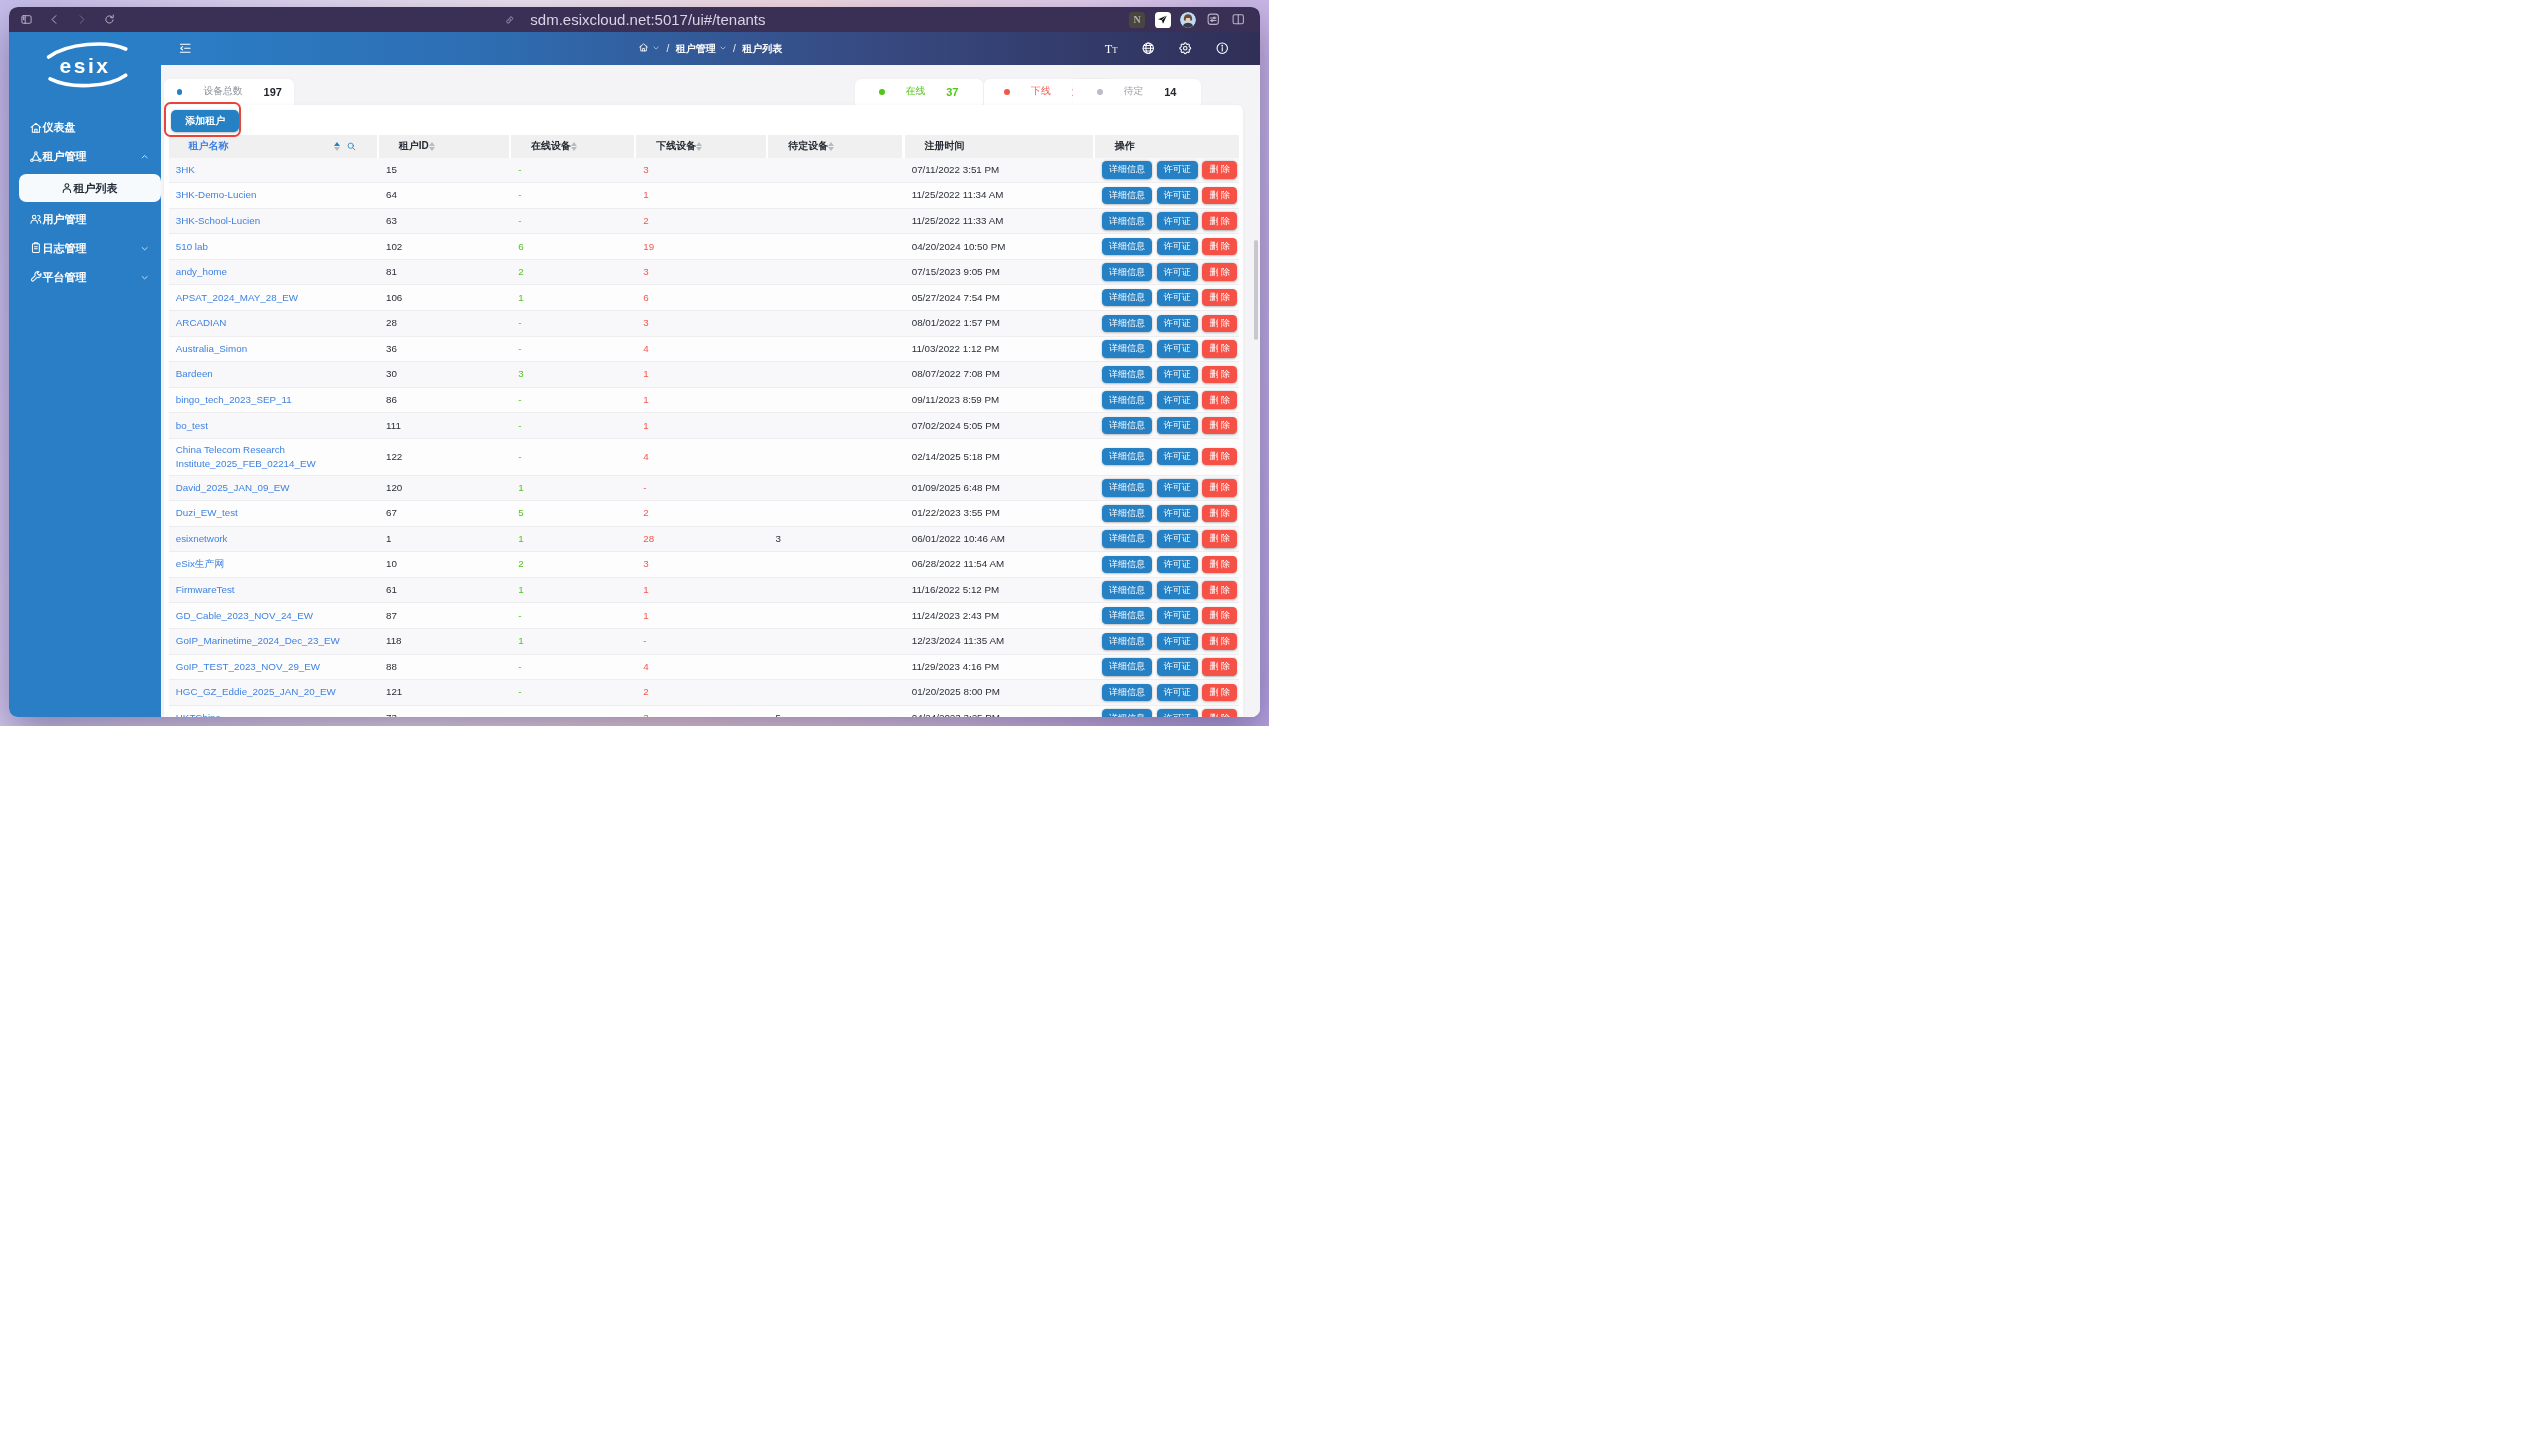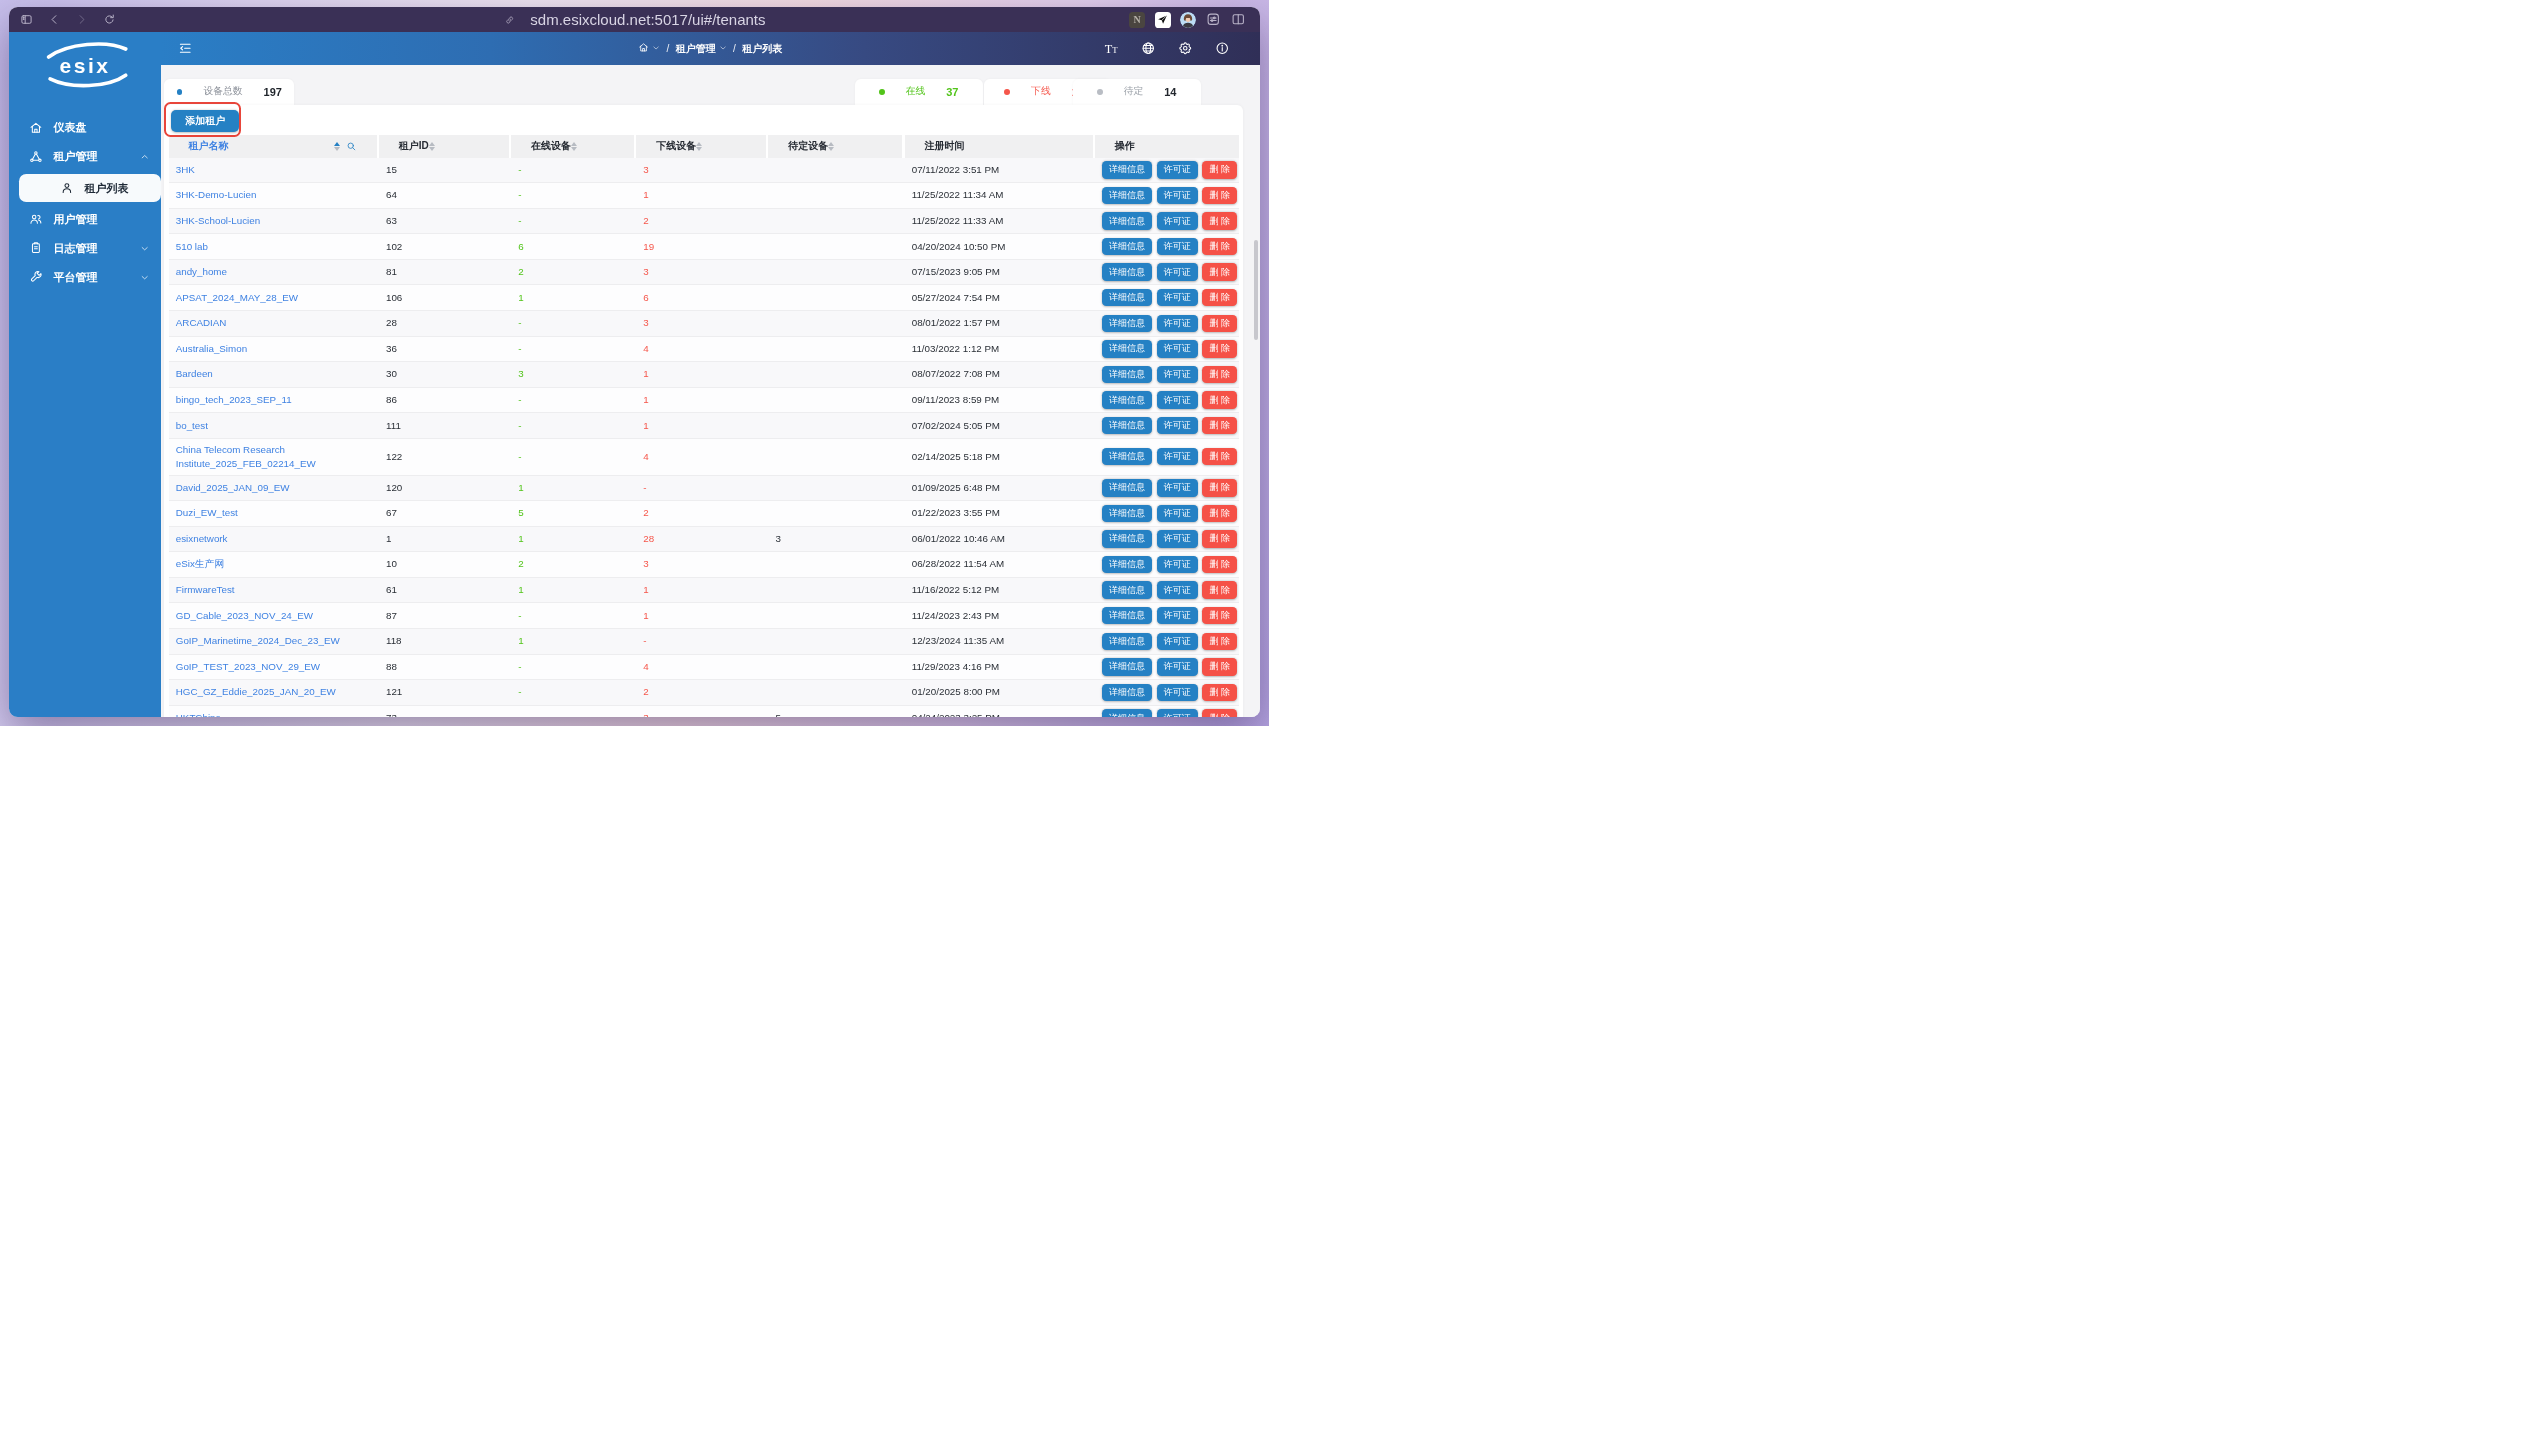--- a/index.html
+++ b/index.html
@@ -25,21 +25,21 @@
   .ext-notion { background:#4a4540; color:#b5b0a8; font-family:"Liberation Serif","DejaVu Serif",serif; font-weight:bold; font-size:10px; }
   .ext-plane { background:#fff; } .ext-plane svg { width:11px; height:11px; }
   .ext-avatar { border-radius:50%; overflow:hidden; }
   .ext-line { color:#b9b3c8; } .ext-line svg { width:14.5px; height:14.5px; }
 
   
   .app { flex:1; display:flex; min-height:0; }
   .sidebar { flex:0 0 152px; background:#2a7ec6; position:relative; }
   .logo { margin:8.7px auto 0; width:96px; height:48px; display:block; }
   .menu { margin-top:24.6px; }
-  .menu-item { height:29px; display:flex; align-items:center; gap:11px; padding-left:20px;
+  .menu-item { height:29px; display:flex; align-items:center; padding-left:20px;
     color:#fff; font-size:11px; font-weight:600; position:relative; cursor:pointer; }
   .menu-item .mi-ic { width:13.8px; height:13.8px; flex:0 0 13.8px; display:flex; }
   .menu-item .mi-ic svg { width:13.8px; height:13.8px; }
   .menu-item .chev { position:absolute; right:11px; width:9.4px; height:9.4px; display:flex; }
   .menu-item .chev svg { width:9.4px; height:9.4px; }
   .menu-item.active { background:#f7fafc; color:#1d2835; margin:2.9px 0 2.9px 10px; height:27.5px;
     border-radius:7.2px; padding-left:41px; font-weight:700; }
 
   .main { flex:1; display:flex; flex-direction:column; min-width:0; }
   .app-header { height:33px; flex:0 0 33px; position:relative; display:flex; align-items:center; color:#fff;

